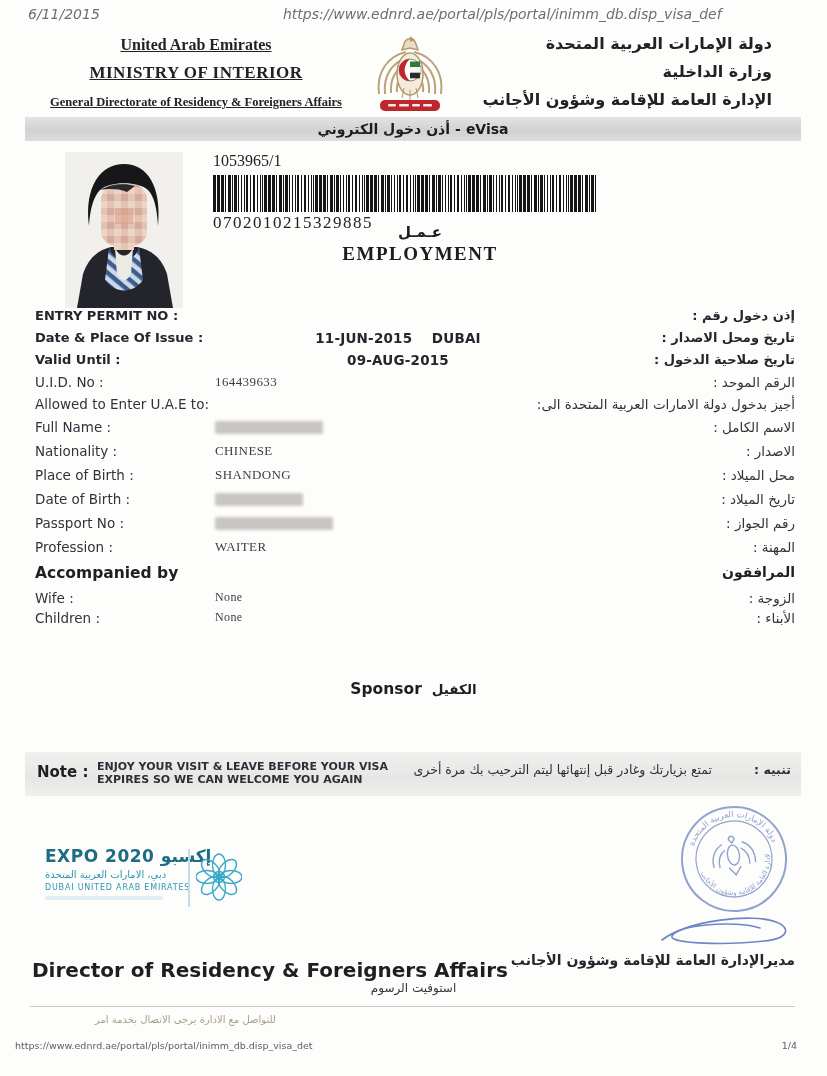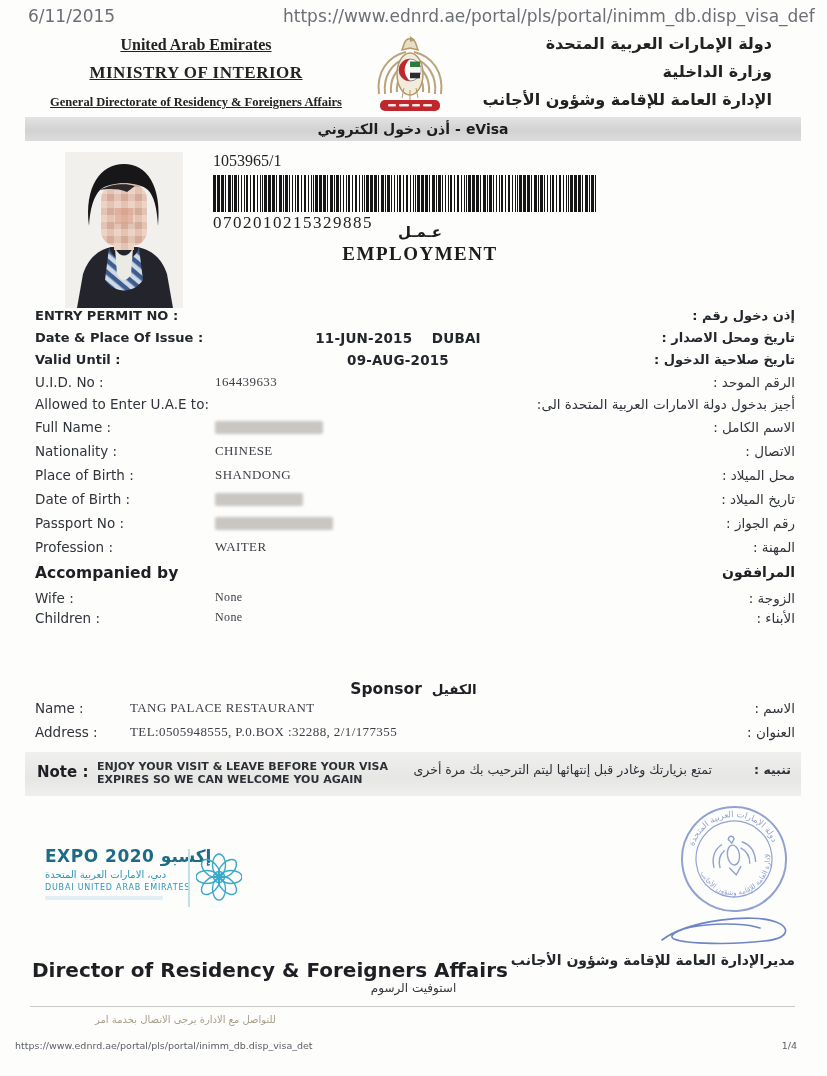--- a/index.html
+++ b/index.html
@@ -1,20 +1,20 @@
 <!DOCTYPE html>
 <html><head>
 <meta charset="utf-8">
 <style>
   html,body{margin:0;padding:0;background:#e9e9e9;}
   .page{position:relative;width:827px;height:1076px;margin:0 auto;background:#fdfdfc;
         font-family:"DejaVu Sans",sans-serif;color:#2b2b2b;overflow:hidden;}
   .abs{position:absolute;}
   
-  .meta{font-size:17px;color:#6b6f75;}
+  .meta{font-size:14px;color:#6b6f75;font-style:italic;}
   
   .hdr-en{left:28px;top:36px;width:336px;text-align:center;font-family:"Liberation Serif",serif;font-weight:bold;color:#222;text-decoration:underline;}
   .hdr-en .l1{font-size:16px;margin-bottom:9px;}
   .hdr-en .l2{font-size:17px;letter-spacing:.5px;margin-bottom:12px;}
   .hdr-en .l3{font-size:12.5px;}
   .hdr-ar{right:55px;top:34px;width:320px;text-align:right;direction:rtl;font-weight:bold;color:#222;}
   .hdr-ar div{font-size:16px;margin-bottom:9px;}
   .banner{left:25px;top:117px;width:776px;height:24px;background:linear-gradient(180deg,#e3e3e3,#d2d2d2 55%,#dcdcdc);
           display:flex;align-items:center;justify-content:center;font-size:14px;font-weight:bold;color:#1d1d1d;}
   .banner .sep{margin:0 5px;}
@@ -185,21 +185,21 @@
       <span class="ar">أجيز بدخول دولة الامارات العربية المتحدة الى:</span>
     </div>
     <div class="row" style="height:24px">
       <span class="en">Full Name :</span>
       <span class="redact" style="width:108px"></span>
       <span class="ar">الاسم الكامل :</span>
     </div>
     <div class="row" style="height:24px">
       <span class="en">Nationality :</span>
       <span class="val">CHINESE</span>
-      <span class="ar">الاتصال :</span>
+      <span class="ar">الاصدار :</span>
     </div>
     <div class="row" style="height:24px">
       <span class="en">Place of Birth :</span>
       <span class="val">SHANDONG</span>
       <span class="ar">محل الميلاد :</span>
     </div>
     <div class="row" style="height:24px">
       <span class="en">Date of Birth :</span>
       <span class="redact" style="width:88px"></span>
       <span class="ar">تاريخ الميلاد :</span>
@@ -226,32 +226,20 @@
     </div>
     <div class="row" style="height:20px">
       <span class="en">Children :</span>
       <span class="val" style="font-size:12px">None</span>
       <span class="ar">الأبناء :</span>
     </div>
   </div>
 
   <div class="abs sponsor-head">
     <span class="en">Sponsor</span><span class="arx">الكفيل</span>
-  </div>
-  <div class="abs sponsor">
-    <div class="row" style="height:24px">
-      <span class="en">Name :</span>
-      <span class="val">TANG PALACE RESTAURANT</span>
-      <span class="ar">الاسم :</span>
-    </div>
-    <div class="row" style="height:24px">
-      <span class="en">Address :</span>
-      <span class="val">TEL:0505948555, P.0.BOX :32288, 2/1/177355</span>
-      <span class="ar">العنوان :</span>
-    </div>
   </div>
 
   <div class="abs noteband">
     <span class="note-lbl">Note :</span>
     <div class="note-txt">
       <div>ENJOY YOUR VISIT &amp; LEAVE BEFORE YOUR VISA</div>
       <div>EXPIRES SO WE CAN WELCOME YOU AGAIN</div>
     </div>
     <div class="note-ar">
       <b>تنبيه :</b>

